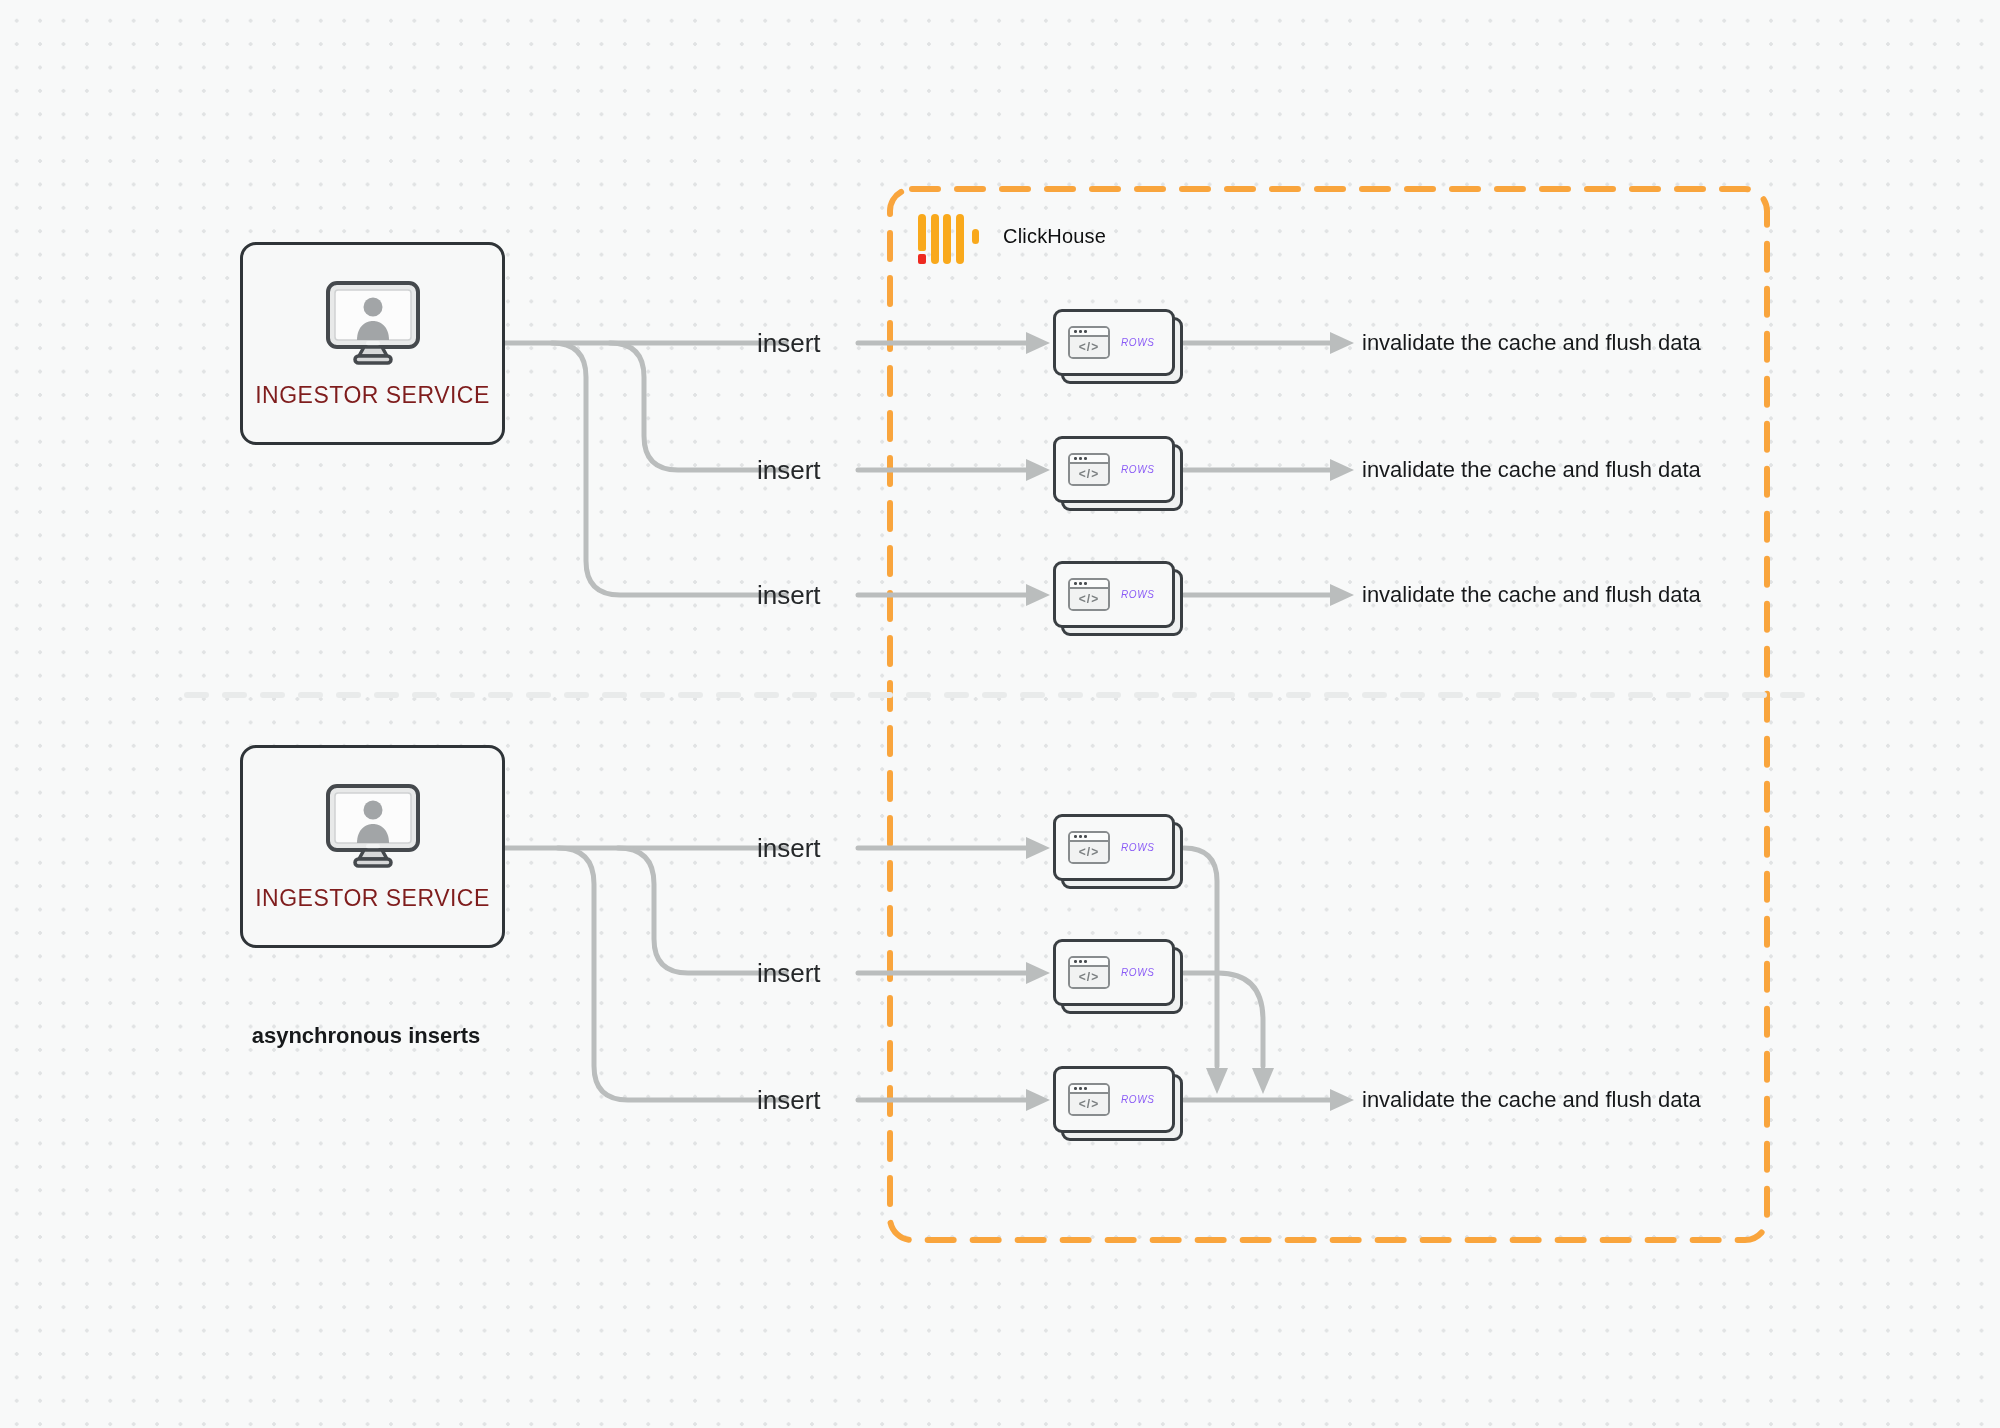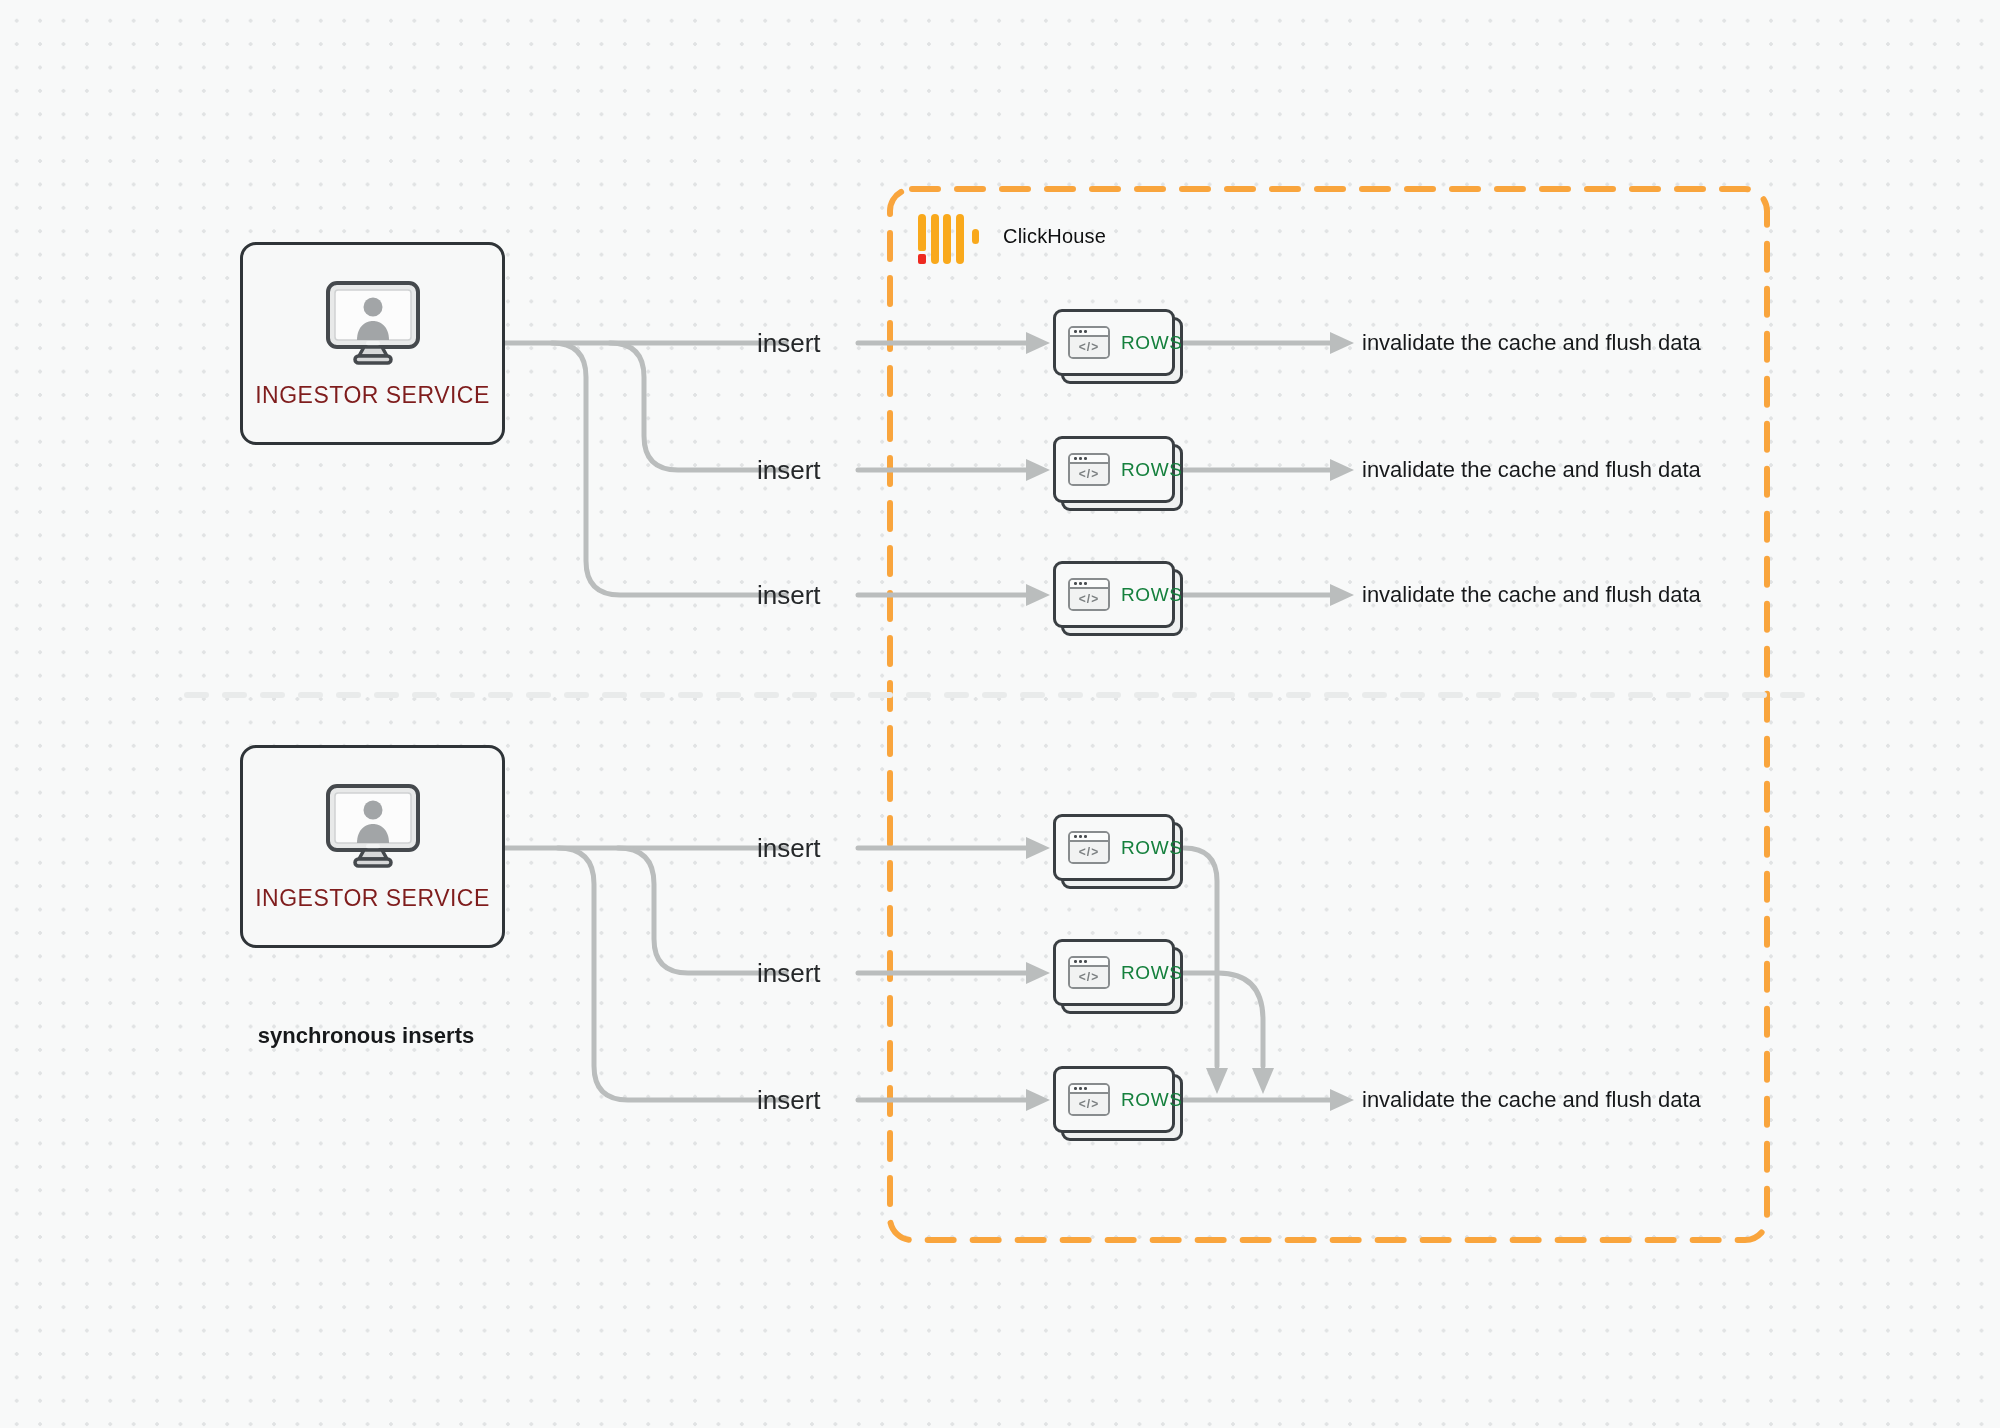--- a/index.html
+++ b/index.html
@@ -23,21 +23,21 @@
   .card{position:absolute;width:122px;height:67px;z-index:2;}
   .card-shadow{position:absolute;left:8px;top:8px;width:122px;height:67px;box-sizing:border-box;
     background:#eff1f1;border:3px solid #3a3f43;border-radius:9px;}
   .card-face{position:absolute;left:0;top:0;width:122px;height:67px;box-sizing:border-box;
     background:#f8f9f9;border:3px solid #3a3f43;border-radius:9px;
     display:flex;align-items:center;padding-left:12px;gap:11px;}
   .mini-window{width:42px;height:33px;box-sizing:border-box;border:2px solid #888c8e;border-radius:5px;background:#fbfcfc;overflow:hidden;flex:none;}
   .mini-titlebar{height:9px;box-sizing:border-box;border-bottom:2px solid #888c8e;display:flex;align-items:center;gap:2.5px;padding-left:4px;background:#fbfcfc;}
   .mini-dot{width:2.5px;height:2.5px;border-radius:50%;background:#4a4e52;}
   .mini-body{height:20px;display:flex;align-items:center;justify-content:center;background:#f1f2f2;color:#7c8082;font-size:12px;font-weight:bold;letter-spacing:1px;}
-  .rows-label{font-size:19px;color:#15803d;letter-spacing:.6px;}
+  .rows-label{font-style:italic;font-size:10px;color:#8b5cf6;letter-spacing:.6px;}
   .ch-logo{position:absolute;left:918px;top:214px;display:flex;align-items:flex-start;z-index:2;justify-content:center;}
   .ch-bars{display:flex;gap:4.5px;height:50px;}
   .ch-bar{width:8px;height:50px;border-radius:4px;}
   .ch-bar-first{width:8px;height:50px;display:flex;flex-direction:column;justify-content:space-between;}
   .ch-bar-first .yellow-part{width:8px;height:37px;border-radius:4px 4px 2px 2px;}
   .ch-bar-first .red-part{width:8px;height:10px;border-radius:2px;}
   .ch-bar-short{width:7px;height:15px;border-radius:3.5px;margin-left:4px;margin-top:15px;}
   .ch-label{margin-left:24px;margin-top:11px;font-size:20px;font-weight:500;color:#0e0f10;letter-spacing:.2px;}
 </style>
 </head>
@@ -125,21 +125,21 @@
       <rect x="4" y="4" width="90" height="64" rx="9" fill="#e8e9e9" stroke="#45494d" stroke-width="4"></rect>
       <rect x="11" y="11" width="76" height="50" rx="3" fill="#fcfcfc" stroke="#cfd1d2" stroke-width="1.5"></rect>
       <circle cx="49" cy="28" r="9.5" fill="#a2a5a7"></circle>
       <path d="M33 61 C33 47 42 42 49 42 C56 42 65 47 65 61 Z" fill="#a2a5a7"></path>
       <rect x="42" y="62" width="14" height="4.5" rx="2.2" fill="#f2f3f3"></rect>
       <path d="M40 68 L58 68 L63 77 L35 77 Z" fill="#d7d8d9" stroke="#45494d" stroke-width="3.5" stroke-linejoin="round"></path>
       <rect x="31" y="77" width="36" height="7" rx="3.5" fill="#d7d8d9" stroke="#45494d" stroke-width="3.5"></rect>
     </svg>
     <div class="ingestor-label">INGESTOR SERVICE</div>
   </div>
-  <div class="caption" style="left:146px;top:1021px;">synchronous inserts</div>
+  <div class="caption" style="left:146px;top:1021px;">asynchronous inserts</div>
 
   <div class="insert-label" style="left:757px;top:328px;">insert</div>
   <div class="insert-label" style="left:757px;top:455px;">insert</div>
   <div class="insert-label" style="left:757px;top:580px;">insert</div>
 
   <div class="insert-label" style="left:757px;top:833px;">insert</div>
   <div class="insert-label" style="left:757px;top:958px;">insert</div>
   <div class="insert-label" style="left:757px;top:1085px;">insert</div>
 
   <div class="card" style="left:1053px;top:309px;">

